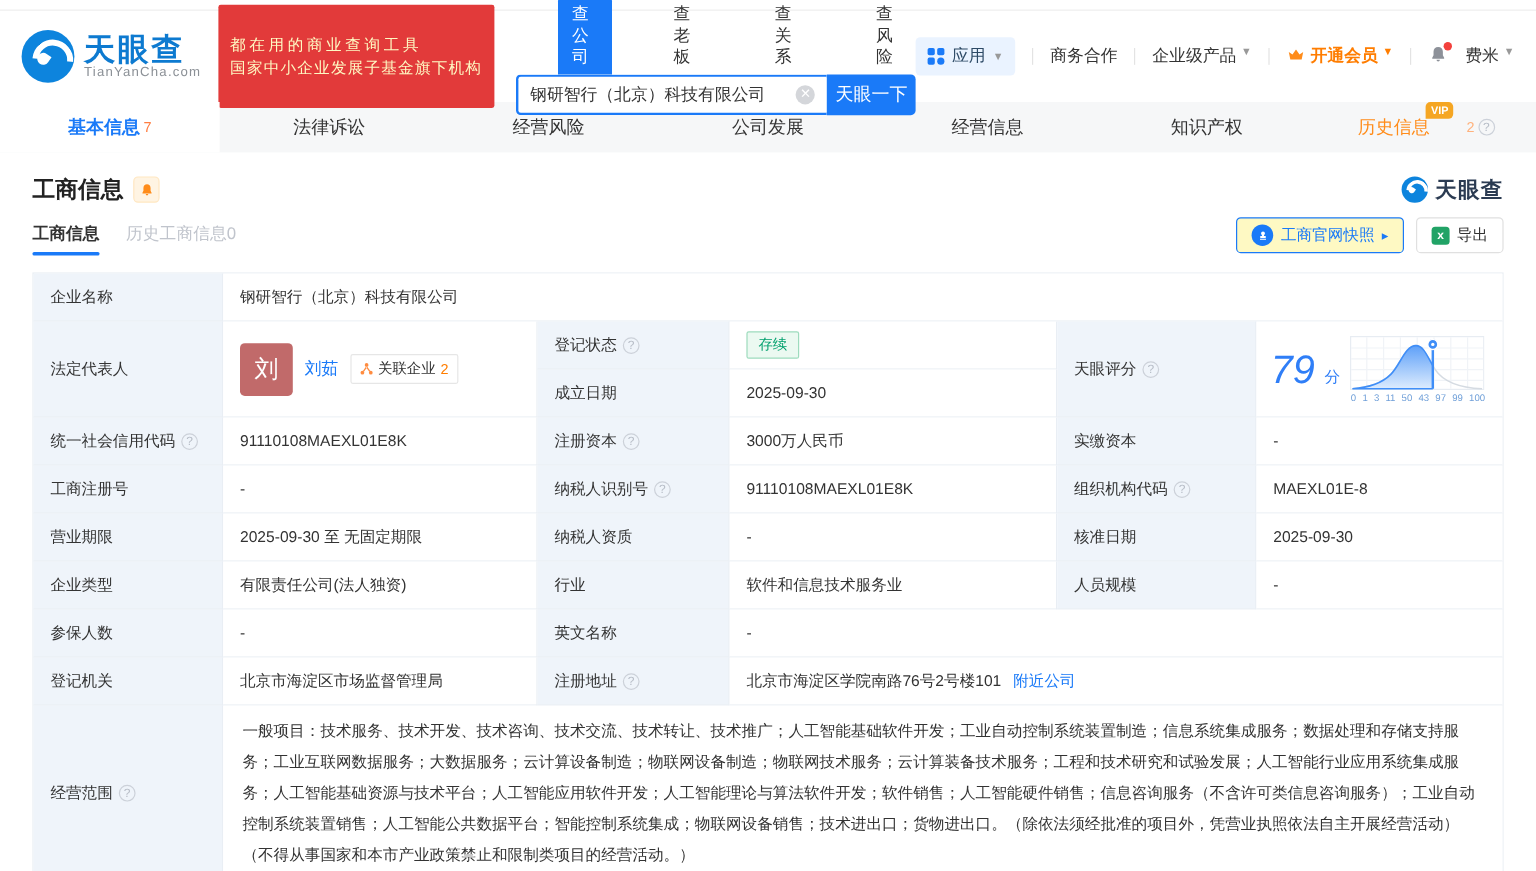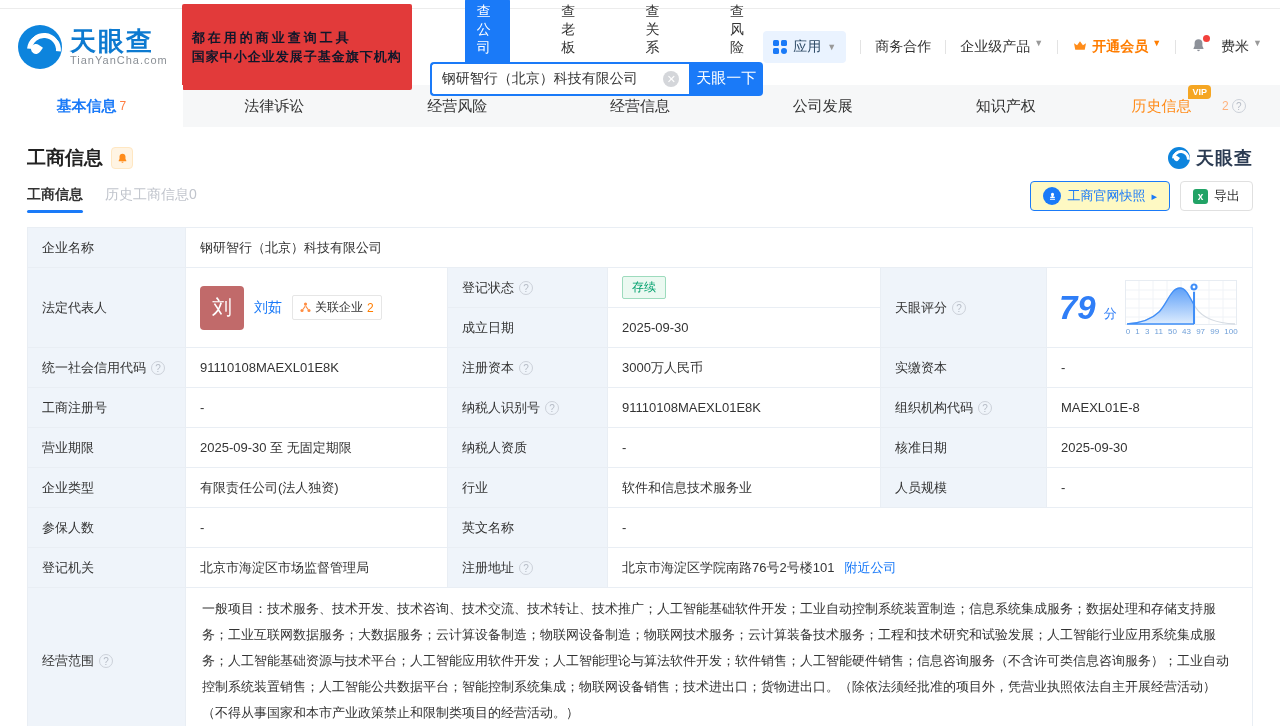--- a/index.html
+++ b/index.html
@@ -9,22 +9,22 @@
 
   
   .header { height:76px; display:flex; align-items:center; padding:0 18px; background:#fff; }
   .logo { display:flex; align-items:center; gap:8px; cursor:pointer; }
   .logo-icon { width:44px; height:44px; border-radius:50%; background:#0d84dd; position:relative; flex:0 0 auto; }
   .logo-icon::before { content:""; position:absolute; left:9px; top:8px; width:24px; height:24px;
     border:5px solid #fff; border-radius:50%; border-left-color:transparent; border-bottom-color:transparent; transform:rotate(-40deg); }
   .logo-icon::after { content:""; position:absolute; left:13px; top:19px; width:10px; height:10px; background:#fff; border-radius:50% 0 50% 50%; transform:rotate(35deg); }
   .logo-text .brand { font-size:26px; font-weight:700; color:#0d7ad0; letter-spacing:2px; line-height:26px; }
   .logo-text .domain { font-size:11px; color:#8b9096; letter-spacing:1px; }
-  .promo { margin-left:14px; background:#e23a3a; color:#0f172a; padding:24px 10px; border-radius:2px;
-    font-size:13px; line-height:19px; font-weight:700; letter-spacing:1px; white-space:nowrap; }
+  .promo { margin-left:14px; background:#e23a3a; color:#fef9c3; padding:24px 10px; border-radius:2px;
+    font-size:13px; line-height:19px; font-weight:400; letter-spacing:1px; white-space:nowrap; }
   .promo .l1 { letter-spacing:3px; }
 
   .search-wrap { margin-left:18px; width:405px; }
   .search-tabs { display:flex; align-items:flex-end; gap:4px; }
   .search-tab { font-size:14px; color:#333; padding:4px 12px 5px; cursor:pointer;margin-left:35px; }
   .search-tab.active { background:#1a7af8; color:#fff; border-radius:2px 2px 0 0; font-weight:400; }
   .search-row { display:flex; }
   .search-input { flex:1; height:34px; border:2px solid #1a7af8; border-right:none; border-radius:4px 0 0 4px;
     padding:0 30px 0 10px; font-size:14px; color:#333; outline:none; font-family:inherit; }
   .clear-icon { position:relative; width:0; }
@@ -101,21 +101,21 @@
   .link { color:#1a7af8; cursor:pointer; }
   .avatar { width:44px; height:44px; border-radius:4px; background:#c16a6a; color:#fff; font-size:20px;
     display:flex; align-items:center; justify-content:center; flex:0 0 auto; }
   .rel-badge { display:flex; align-items:center; gap:4px; border:1px solid #e6e6e6; border-radius:2px;
     padding:3px 7px; font-size:12px; cursor:pointer; background:#fff; }
   .rel-badge svg { width:11px; height:11px; }
   .rel-count { color:#ff7d00; }
   .status-badge { background:#ebf9f1; border:1px solid #9ddbbd; color:#00a06d; font-size:12px;
     padding:2px 9px; border-radius:2px; }
   .score-cell { display:flex; align-items:center; gap:8px; padding:0 6px 0 12px; }
-  .score-num { font-size:33px; font-weight:700; font-style:italic; color:#2f7ef7; line-height:1; }
+  .score-num { font-size:33px; font-weight:400; font-style:italic; color:#2f7ef7; line-height:1; }
   .score-unit { font-size:13px; color:#2f7ef7; margin-top:12px; }
   .score-chart { width:114px; }
   .score-chart svg { display:block; background:#fff; }
   .axis-row { display:flex; justify-content:space-between; font-size:8px; color:#6f9fd8; margin-top:1px; padding:0 1px; }
   .scope-cell { align-items:flex-start; padding:8px 16px; line-height:26px; display:block; }
 </style>
 </head>
 <body>
 
 <div class="topline"></div>
@@ -196,24 +196,24 @@
     <span>基本信息</span>
       <span class="tab-count">7</span>
   </div>
   <div class="main-tab">
       <span>法律诉讼</span>
     </div>
   <div class="main-tab">
       <span>经营风险</span>
     </div>
   <div class="main-tab">
+      <span>公司发展</span>
+    </div>
+  <div class="main-tab">
       <span>经营信息</span>
-    </div>
-  <div class="main-tab">
-      <span>公司发展</span>
     </div>
   <div class="main-tab">
       <span>知识产权</span>
     </div>
   <div class="main-tab hist-tab">
     <span>历史信息</span>
     <span class="vip-badge">VIP</span>
     <span class="tab-count">2</span>
     <span class="q-icon">?</span>
   </div>

